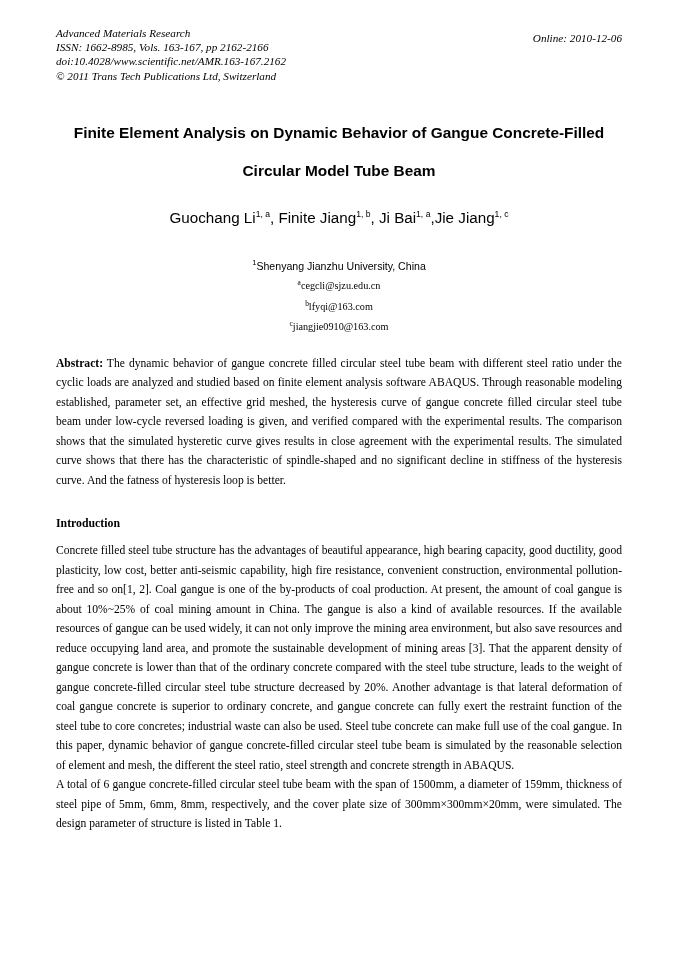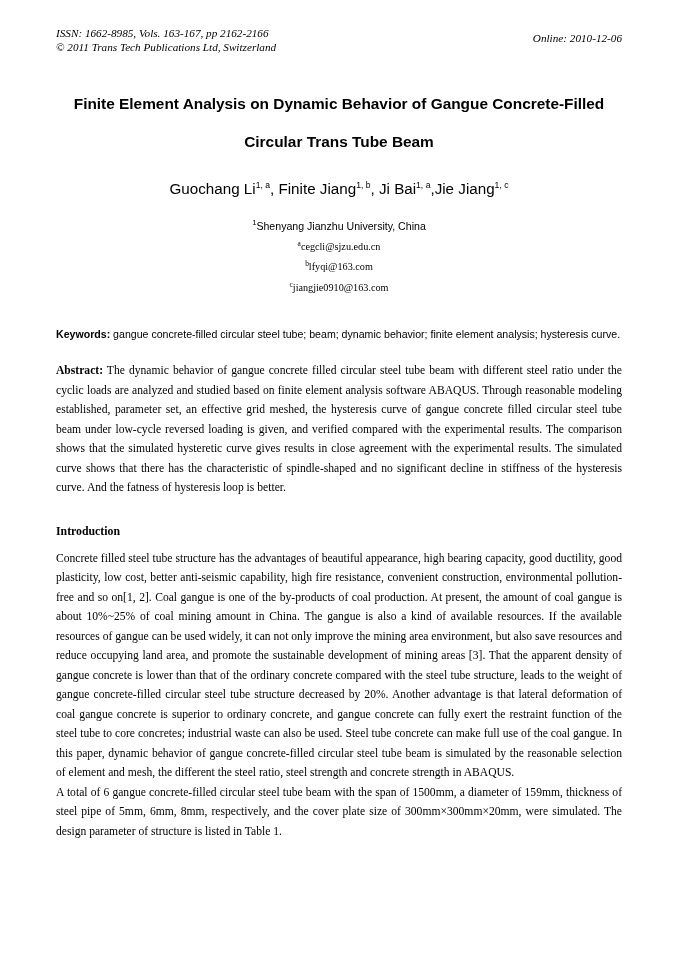--- a/index.html
+++ b/index.html
@@ -67,21 +67,21 @@
   .authors sup {
     font-size: 8.6px;
     vertical-align: super;
     text-align: center;
   }
 
   .affil {
     text-align: center;
     font-family: "Liberation Sans", sans-serif;
     font-size: 10.6px;
-    margin-top: 17px;
+    margin-top: 28px;
     line-height: 17px;
   }
   .affil sup {
     font-size: 7.6px;
     vertical-align: super;
   }
   .emails {
     text-align: center;
     font-family: Liberation Serif, serif;
     font-size: 10.2px;
@@ -131,46 +131,45 @@
     text-align: justify;
   }
 </style>
 </head>
 <body>
 
 <div class="page">
 
   <div class="header">
     <span class="online">Online: 2010-12-06</span>
+    <span class="left">Advanced Materials Research</span>
     <span class="left">ISSN: 1662-8985, Vols. 163-167, pp 2162-2166</span>
+    <span class="left">doi:10.4028/www.scientific.net/AMR.163-167.2162</span>
     <span class="left">© 2011 Trans Tech Publications Ltd, Switzerland</span>
   </div>
 
   <div class="title">
     <span>Finite Element Analysis on Dynamic Behavior of Gangue Concrete-Filled</span>
-    <span class="line2">Circular Trans Tube Beam</span>
+    <span class="line2">Circular Model Tube Beam</span>
   </div>
 
   <div class="authors">
     <span><span>Guochang Li</span><sup>1, a</sup></span><span>, </span><span><span>Finite Jiang</span><sup>1, b</sup></span><span>, </span><span><span>Ji Bai</span><sup>1, a</sup></span><span>,</span><span><span>Jie Jiang</span><sup>1, c</sup></span>
   </div>
 
   <div class="affil">
     <sup>1</sup><span>Shenyang Jianzhu University, China</span>
   </div>
 
   <div class="emails">
     <div><sup>a</sup><span>cegcli@sjzu.edu.cn</span></div>
     <div><sup>b</sup><span>lfyqi@163.com</span></div>
     <div><sup>c</sup><span>jiangjie0910@163.com</span></div>
   </div>
 
-  <div class="keywords">
-    <b>Keywords:</b><span> gangue concrete-filled circular steel tube; beam; dynamic behavior; finite element analysis; hysteresis curve.</span>
-  </div>
 
   <div class="abstract">
     <b>Abstract:</b><span> The dynamic behavior of gangue concrete filled circular steel tube beam with different steel ratio under the cyclic loads are analyzed and studied based on finite element analysis software ABAQUS. Through reasonable modeling established, parameter set, an effective grid meshed, the hysteresis curve of gangue concrete filled circular steel tube beam under low-cycle reversed loading is given, and verified compared with the experimental results. The comparison shows that the simulated hysteretic curve gives results in close agreement with the experimental results. The simulated curve shows that there has the characteristic of spindle-shaped and no significant decline in stiffness of the hysteresis curve. And the fatness of hysteresis loop is better.</span>
   </div>
 
   <div class="section-head">Introduction</div>
   <div class="body-text">Concrete filled steel tube structure has the advantages of beautiful appearance, high bearing capacity, good ductility, good plasticity, low cost, better anti-seismic capability, high fire resistance, convenient construction, environmental pollution-free and so on[1, 2]. Coal gangue is one of the by-products of coal production. At present, the amount of coal gangue is about 10%~25% of coal mining amount in China. The gangue is also a kind of available resources. If the available resources of gangue can be used widely, it can not only improve the mining area environment, but also save resources and reduce occupying land area, and promote the sustainable development of mining areas [3]. That the apparent density of gangue concrete is lower than that of the ordinary concrete compared with the steel tube structure, leads to the weight of gangue concrete-filled circular steel tube structure decreased by 20%. Another advantage is that lateral deformation of coal gangue concrete is superior to ordinary concrete, and gangue concrete can fully exert the restraint function of the steel tube to core concretes; industrial waste can also be used. Steel tube concrete can make full use of the coal gangue. In this paper, dynamic behavior of gangue concrete-filled circular steel tube beam is simulated by the reasonable selection of element and mesh, the different the steel ratio, steel strength and concrete strength in ABAQUS.</div>
 
   <div class="body-text">A total of 6 gangue concrete-filled circular steel tube beam with the span of 1500mm, a diameter of 159mm, thickness of steel pipe of 5mm, 6mm, 8mm, respectively, and the cover plate size of 300mm×300mm×20mm, were simulated. The design parameter of structure is listed in Table 1.</div>
 

